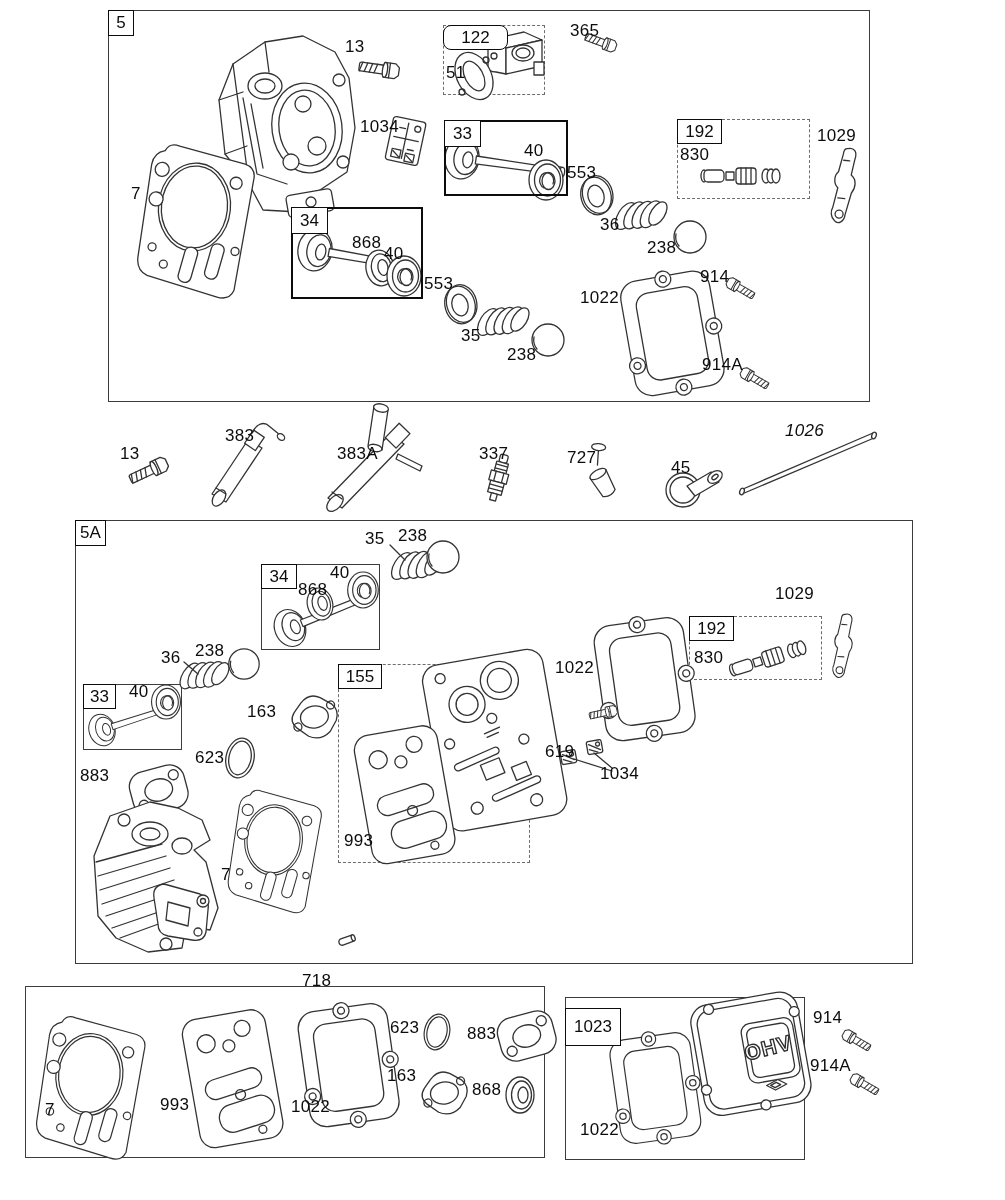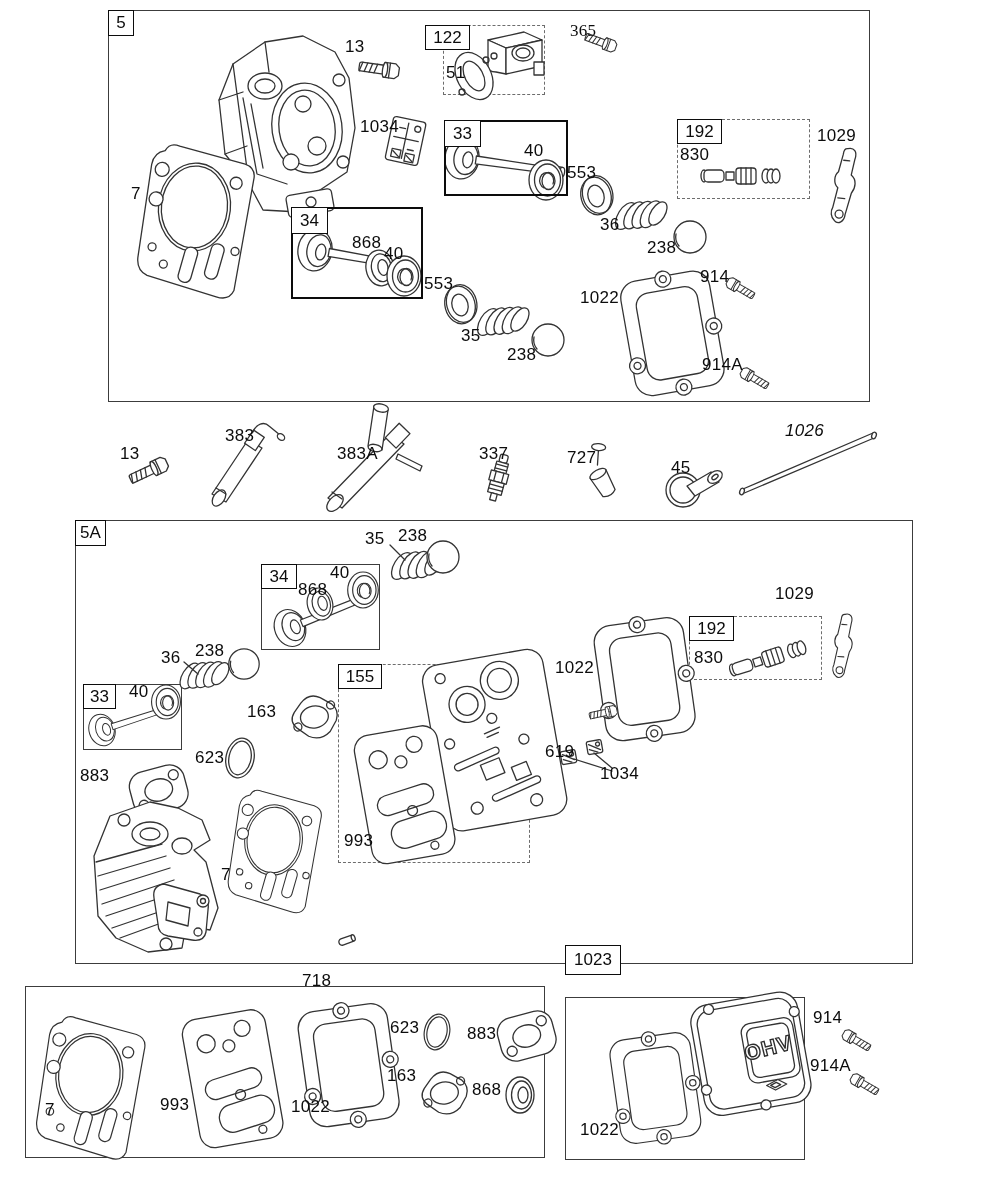--- a/index.html
+++ b/index.html
@@ -366,21 +366,21 @@
   <div class="sbox" style="left:83px;top:684px;width:99px;height:66px;"></div>
   <div class="dbox" style="left:689px;top:616px;width:133px;height:64px;"></div>
   <div class="dbox" style="left:338px;top:664px;width:192px;height:199px;"></div>
 
   <div class="tag" style="left:108px;top:10px;width:26px;height:26px;">
       <span>5</span>
     </div>
   <div class="tag" style="left:75px;top:520px;width:31px;height:26px;">
       <span>5A</span>
     </div>
-  <div class="tag" style="left:425px;top:25px;width:45px;height:25px;">
+  <div class="tag" style="left:443px;top:25px;width:65px;height:25px;border-radius:8px;">
       <span>122</span>
     </div>
   <div class="tag" style="left:444px;top:120px;width:37px;height:27px;">
       <span>33</span>
     </div>
   <div class="tag" style="left:677px;top:119px;width:45px;height:25px;">
       <span>192</span>
     </div>
   <div class="tag" style="left:291px;top:207px;width:37px;height:27px;">
       <span>34</span>
@@ -390,29 +390,29 @@
     </div>
   <div class="tag" style="left:83px;top:684px;width:33px;height:25px;">
       <span>33</span>
     </div>
   <div class="tag" style="left:689px;top:616px;width:45px;height:25px;">
       <span>192</span>
     </div>
   <div class="tag" style="left:338px;top:664px;width:44px;height:25px;">
       <span>155</span>
     </div>
-  <div class="tag" style="left:565px;top:945px;width:56px;height:30px;">
+  <div class="tag" style="left:565px;top:1008px;width:56px;height:38px;">
       <span>1023</span>
     </div>
 
   <div class="ohv">OHV</div>
 
   <span class="lbl" style="left:345px;top:38px;">13</span>
   <span class="lbl" style="left:446px;top:64px;">51</span>
-  <span class="lbl" style="left:570px;top:22px;font-family:Liberation Serif, serif;">365</span>
+  <span class="lbl" style="left:570px;top:22px;">365</span>
   <span class="lbl" style="left:360px;top:118px;">1034</span>
   <span class="lbl" style="left:131px;top:185px;">7</span>
   <span class="lbl" style="left:524px;top:142px;">40</span>
   <span class="lbl" style="left:567px;top:164px;">553</span>
   <span class="lbl" style="left:600px;top:216px;">36</span>
   <span class="lbl" style="left:647px;top:239px;">238</span>
   <span class="lbl" style="left:680px;top:146px;">830</span>
   <span class="lbl" style="left:817px;top:127px;">1029</span>
   <span class="lbl" style="left:700px;top:268px;">914</span>
   <span class="lbl" style="left:580px;top:289px;">1022</span>

